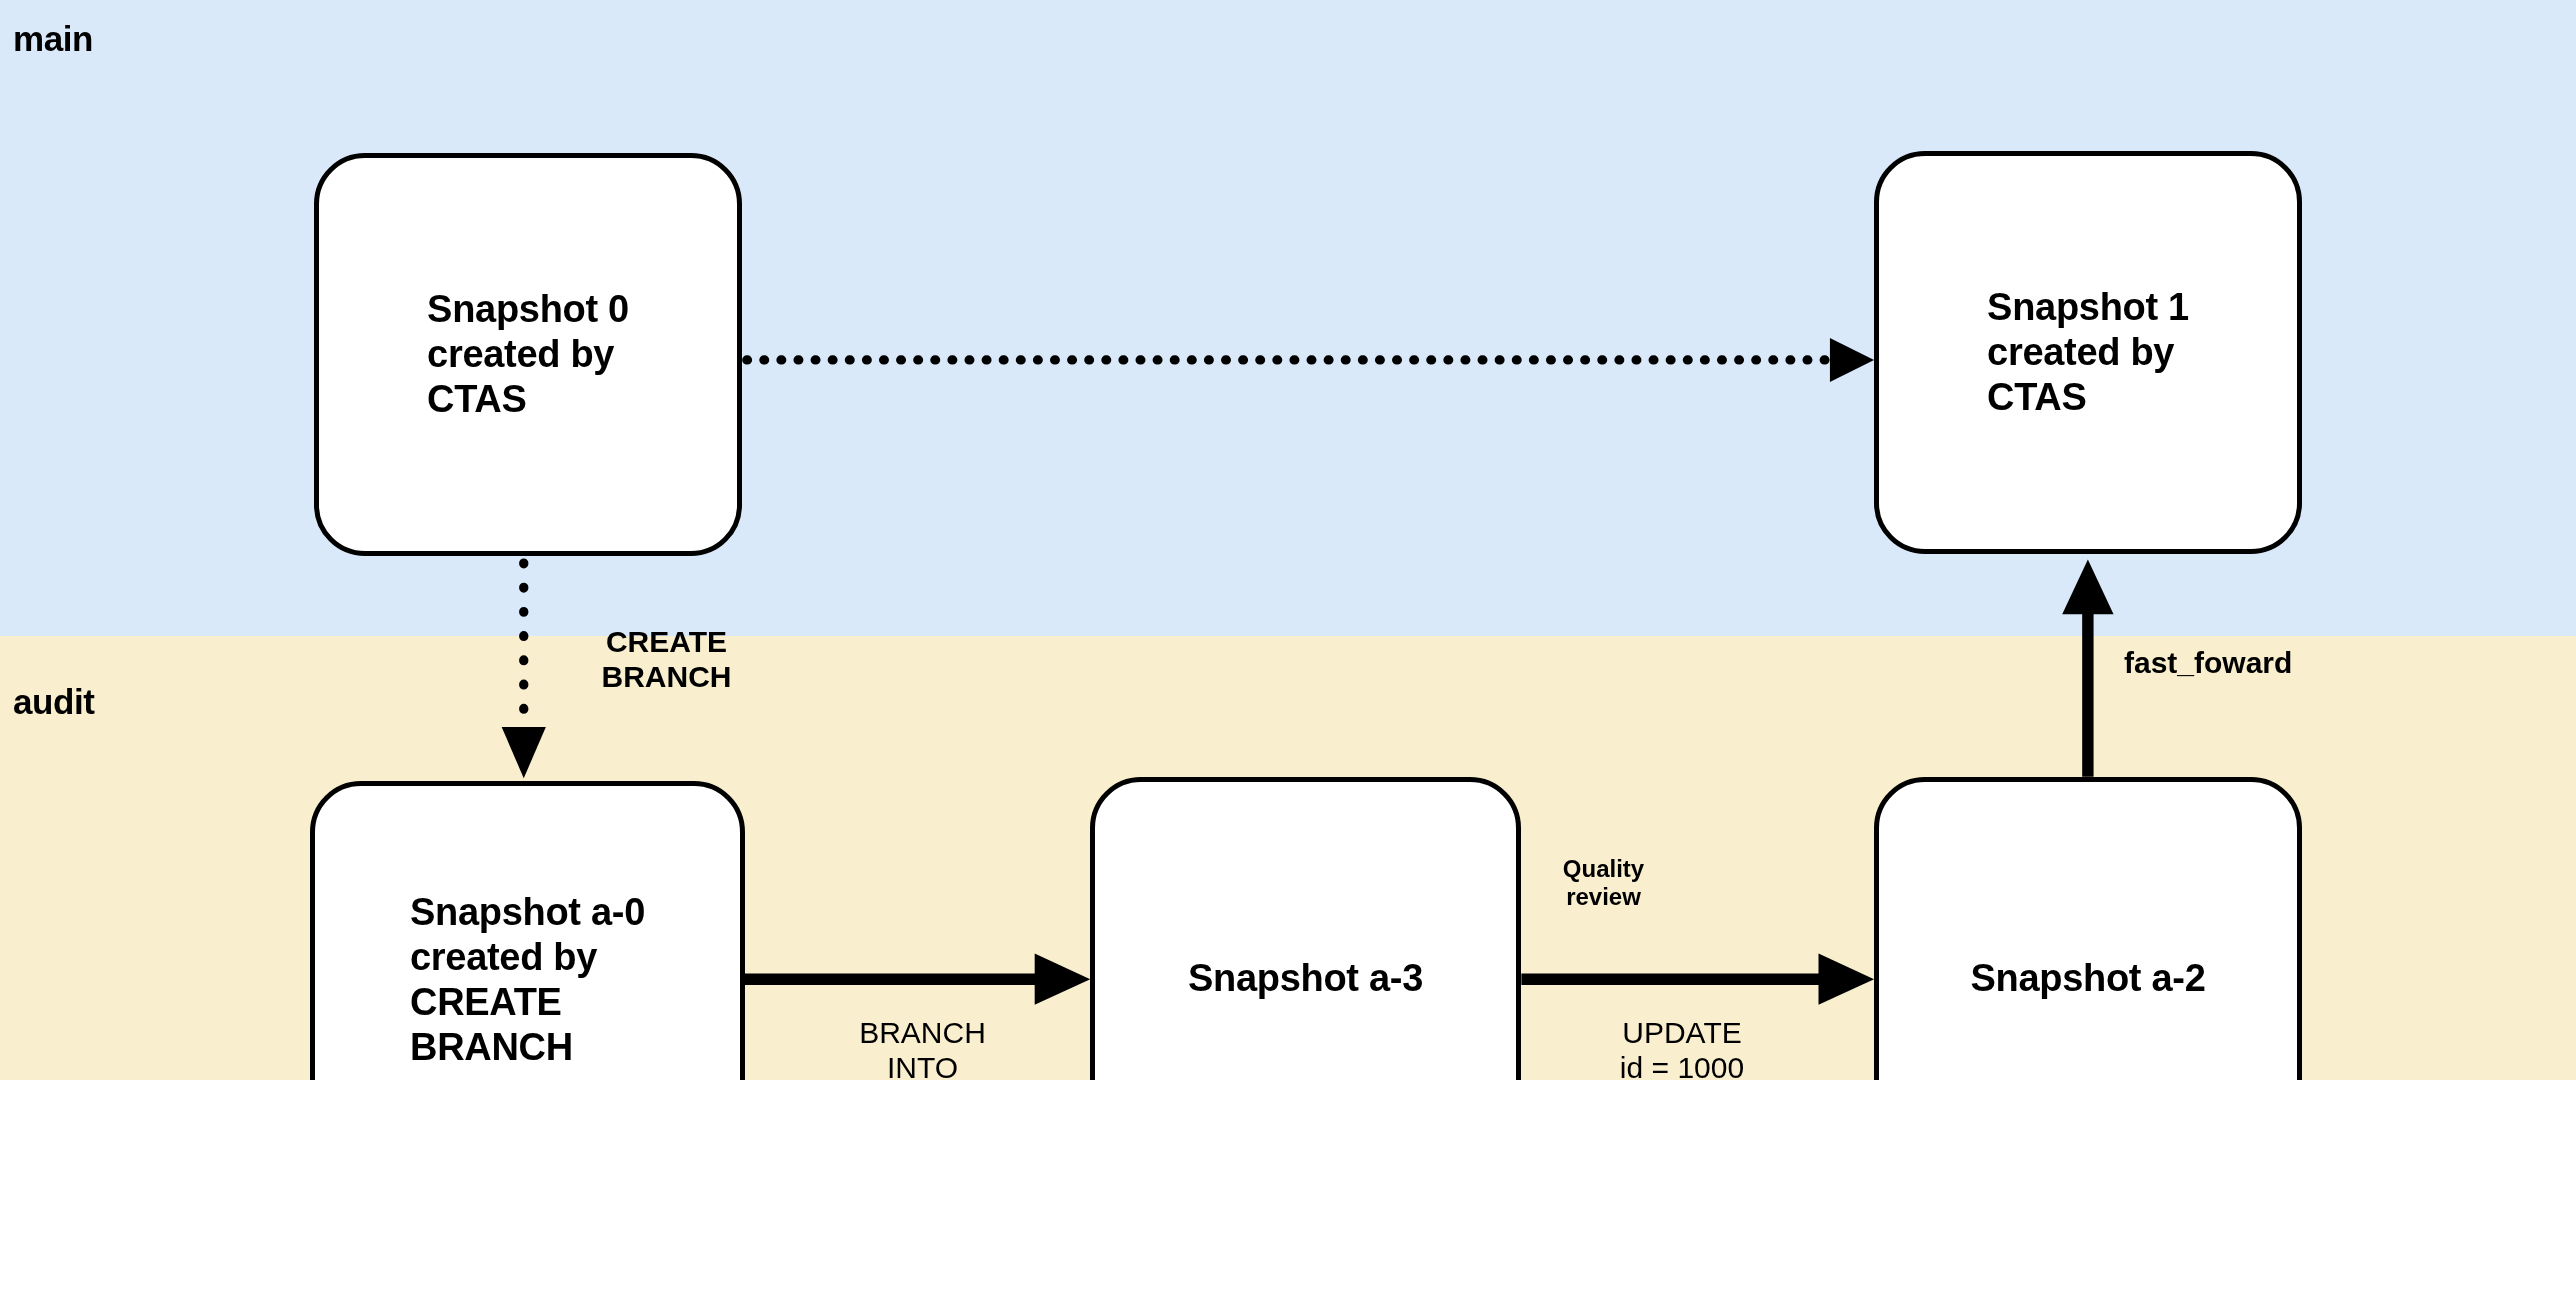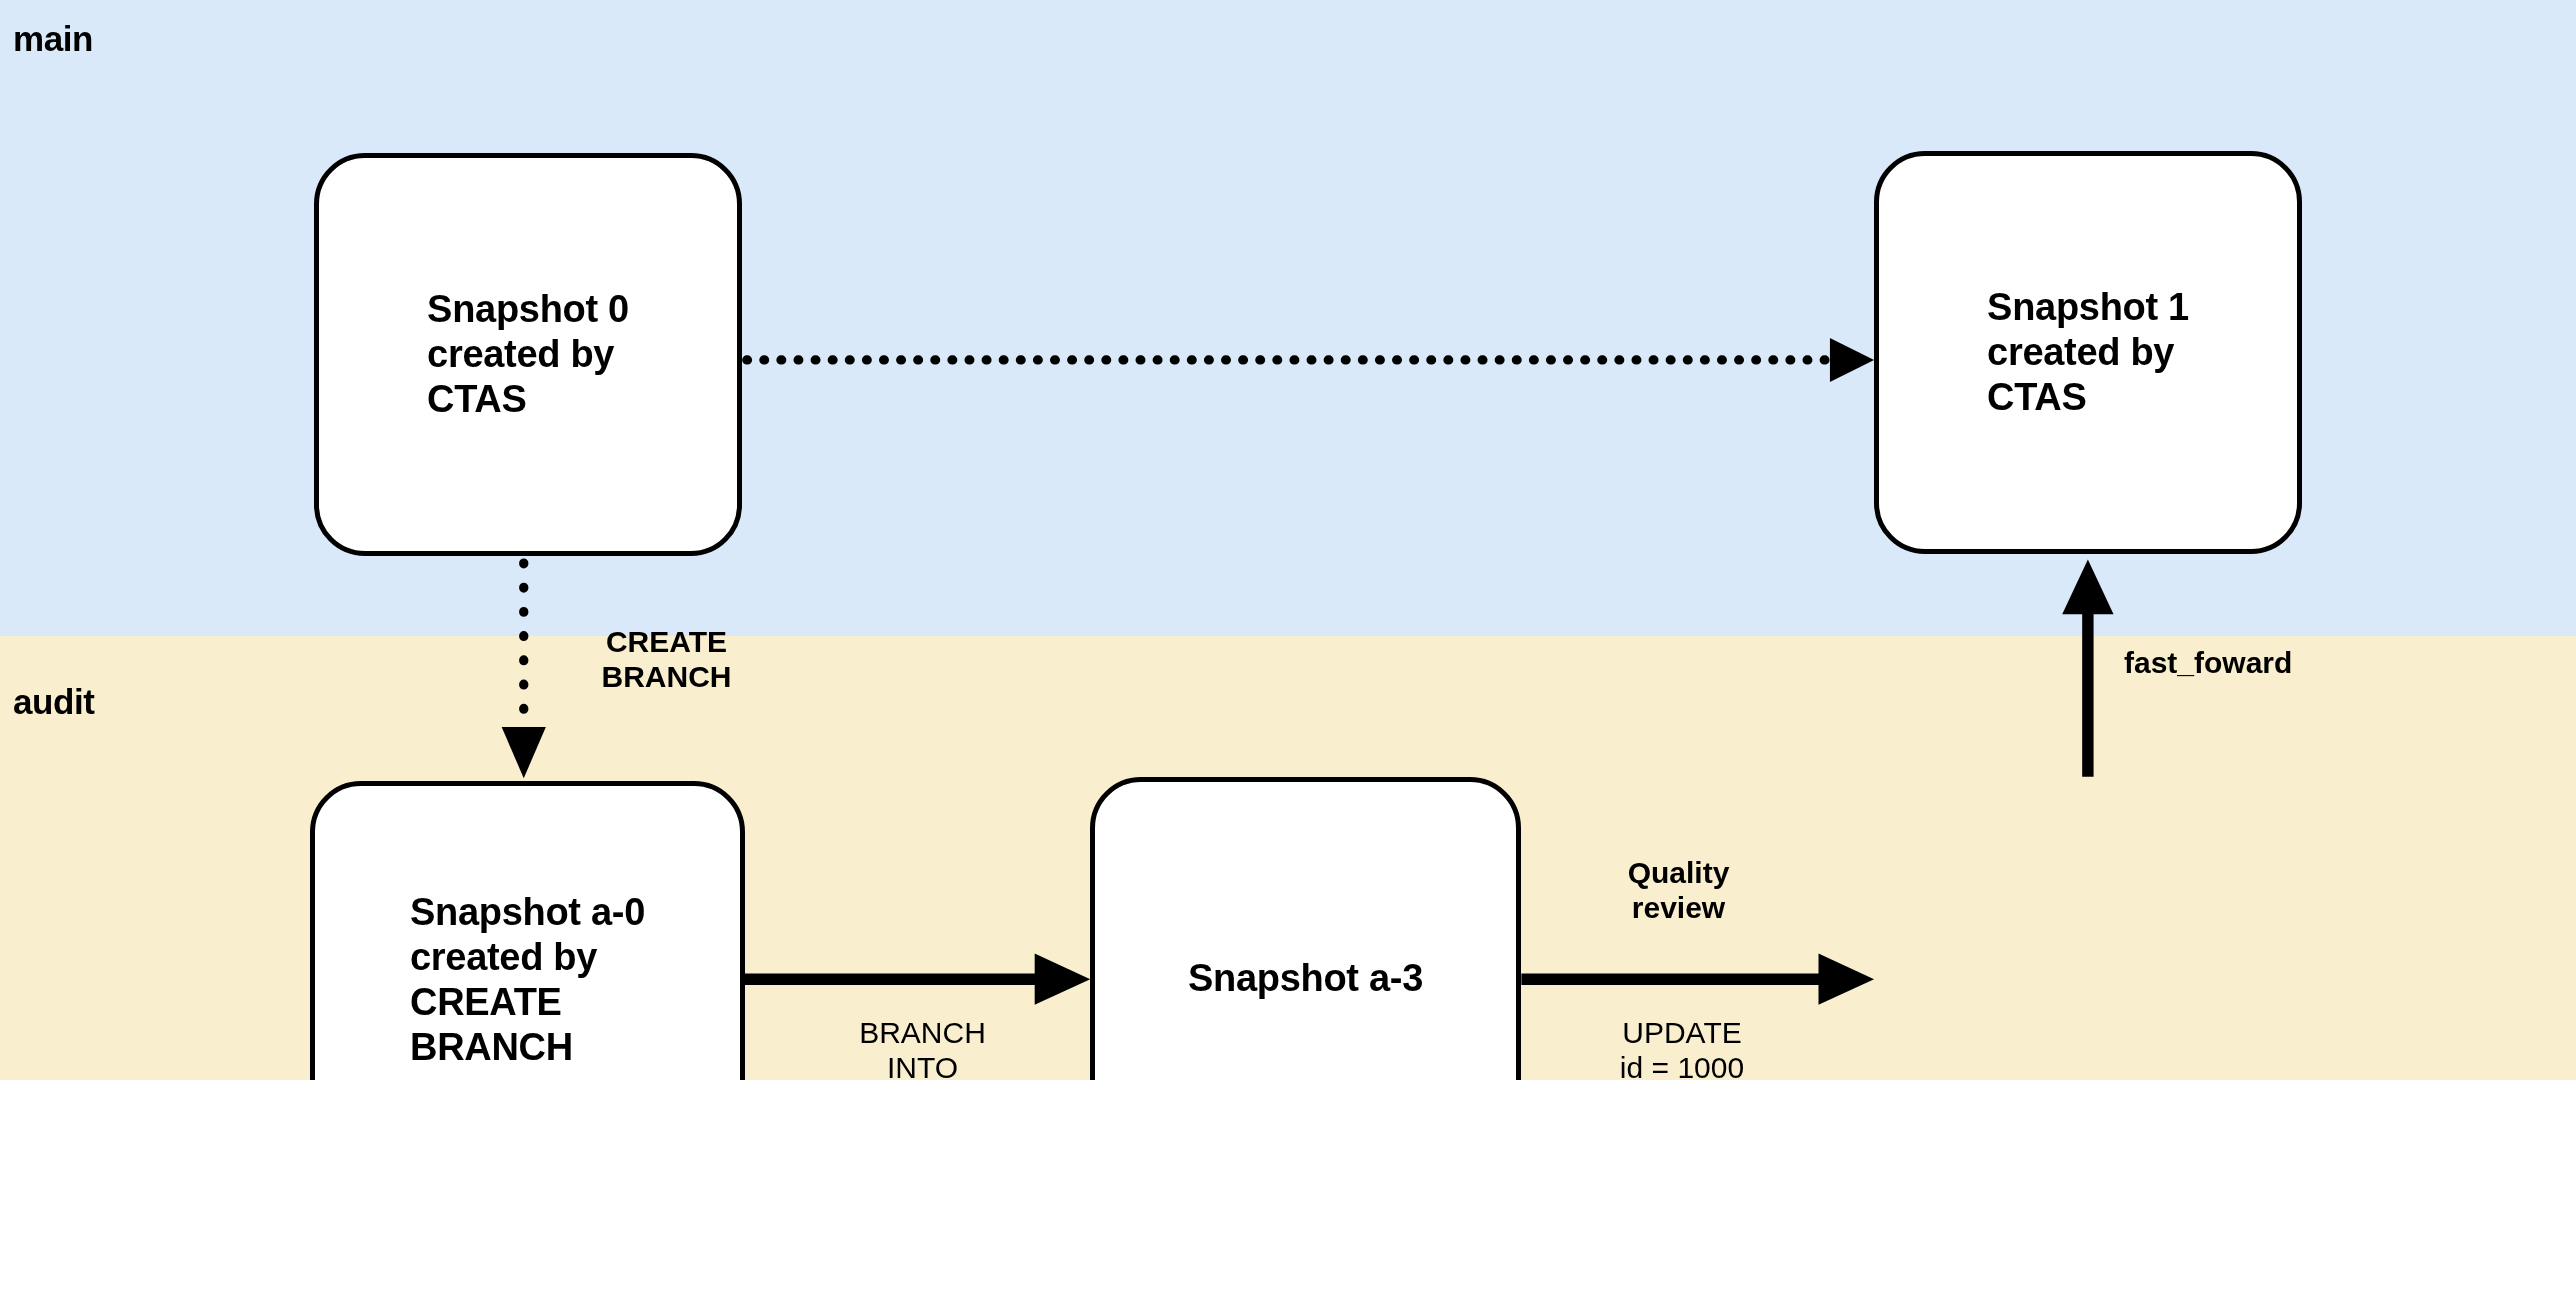--- a/index.html
+++ b/index.html
@@ -92,22 +92,22 @@
 
   #label-create-branch {
     left: 563px; top: 624px; width: 207px;
     font-size: 30px;
   }
   #label-insert-into {
     left: 812px; top: 1015px; width: 221px;
     font-size: 30px;
   }
   #label-quality-review {
-    left: 1575px; top: 855px; width: 207px;
-    font-size: 30px;
+    left: 1500px; top: 855px; width: 207px;
+    font-size: 24px;
   }
   #label-update-id {
     left: 1568px; top: 1015px; width: 228px;
     font-size: 30px;
   }
   #label-fast-foward {
     left: 2124px; top: 645px; width: 299px;
     font-size: 30px;
     text-align: left;
   }
@@ -168,20 +168,23 @@
     <span class="node-label">Snapshot a-0
 created by
 CREATE
 BRANCH</span>
   </div>
 
   <div class="node" id="node-snapshot-a1">
     <span class="node-label">Snapshot a-3</span>
   </div>
 
+  <div class="node" id="node-snapshot-a2">
+    <span class="node-label">Snapshot a-2</span>
+  </div>
 
   <div class="edge-label bold" id="label-create-branch">CREATE
 BRANCH</div>
 
   <div class="edge-label reg" id="label-insert-into">BRANCH
 INTO</div>
 
   <div class="edge-label bold" id="label-quality-review">Quality
 review</div>
 

